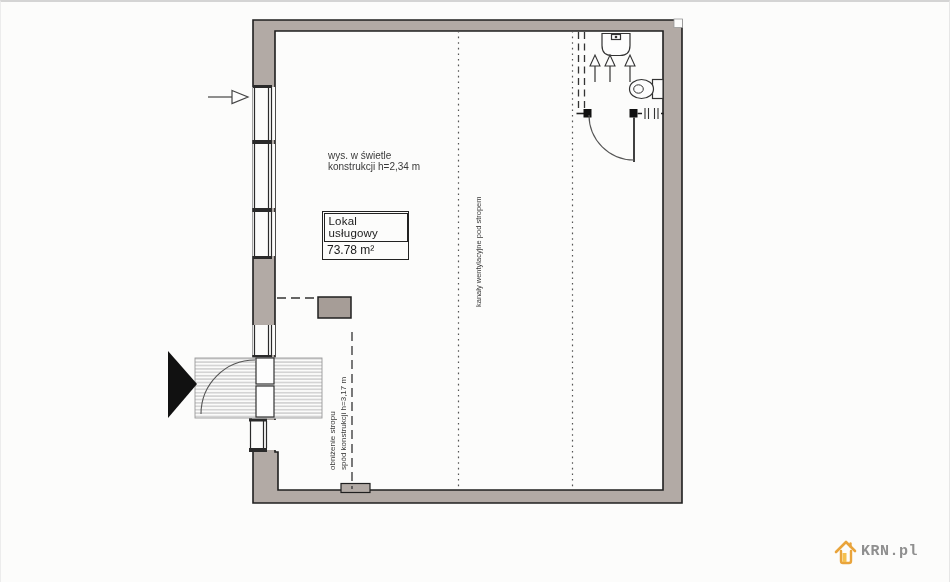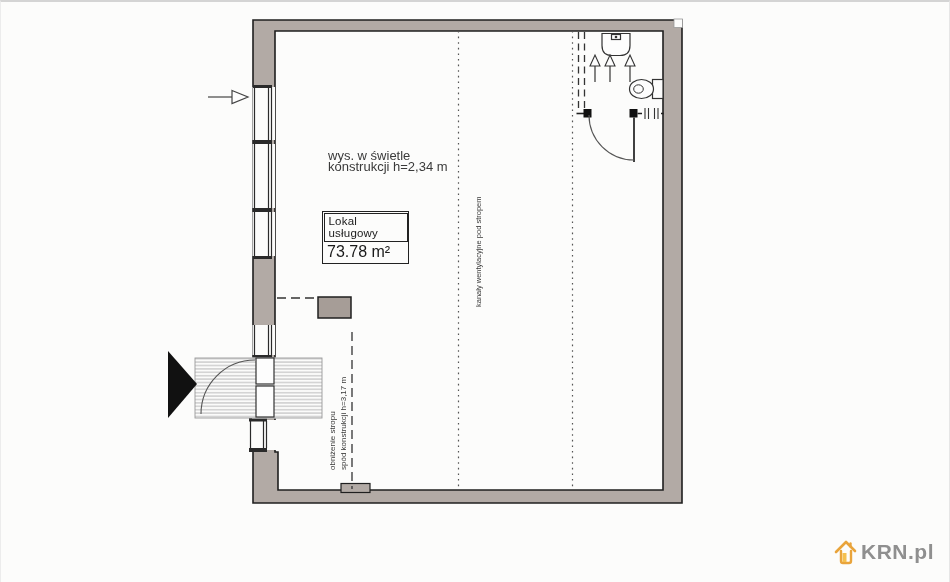--- a/index.html
+++ b/index.html
@@ -20,31 +20,31 @@
   .fixture{fill:#fdfdfd; stroke:#333; stroke-width:1.2;}
   .frame-line{stroke:#2a2a2a; stroke-width:1.2; fill:none;}
   .dark-bar{fill:#2a2a2a; stroke:none;}
   .dotted{stroke:#555; stroke-width:1.2; stroke-dasharray:1.6 4; fill:none;}
   .dashed{stroke:#333; stroke-width:1.3; stroke-dasharray:7 4.5; fill:none;}
   .dashed-long{stroke:#333; stroke-width:1.3; stroke-dasharray:9 5; fill:none;}
   .arc{stroke:#555; stroke-width:1.1; fill:none;}
   .jamb{fill:#111; stroke:none;}
 
   
-  .note{position:absolute; color:#3a3a3a; font-size:13px; line-height:10.5px; white-space:nowrap;}
+  .note{position:absolute; color:#3a3a3a; font-size:10px; line-height:10.5px; white-space:nowrap;}
   .vtext{position:absolute; color:#3a3a3a; font-size:8px; line-height:11px; white-space:nowrap;
          transform:rotate(-90deg); transform-origin:0 0;}
   .label-box{position:absolute; left:322px; top:211px; width:85px;
              border:1.5px solid #222; background:#fcfcfb; color:#1a1a1a;}
   .label-box .row1{border:1.1px solid #222; margin:0.5px; padding:1px 3px 2px 4px;
                    font-size:11.5px; letter-spacing:0.2px;}
-  .label-box .row2{padding:1px 3px 2px 4px; font-size:16px;}
+  .label-box .row2{padding:1px 3px 2px 4px; font-size:12px;}
 
   .krn{position:absolute; left:833px; top:538px; display:flex; align-items:center; gap:3px;}
-  .krn .brand{font-size:21px; font-weight:bold; color:var(--krn-text,#8f8f8f); letter-spacing:0.5px;}
+  .krn .brand{font-size:15px; font-weight:bold; color:var(--krn-text,#8f8f8f); letter-spacing:0.5px;font-family:Liberation Mono, monospace;}
 </style>
 </head>
 <body>
 
 <div class="canvas">
   <div class="scan-frame"></div>
 
   <svg class="plan" width="950" height="582" viewBox="0 0 950 582">
     <defs>
       <pattern id="hatch" width="4" height="3.4" patternUnits="userSpaceOnUse">

